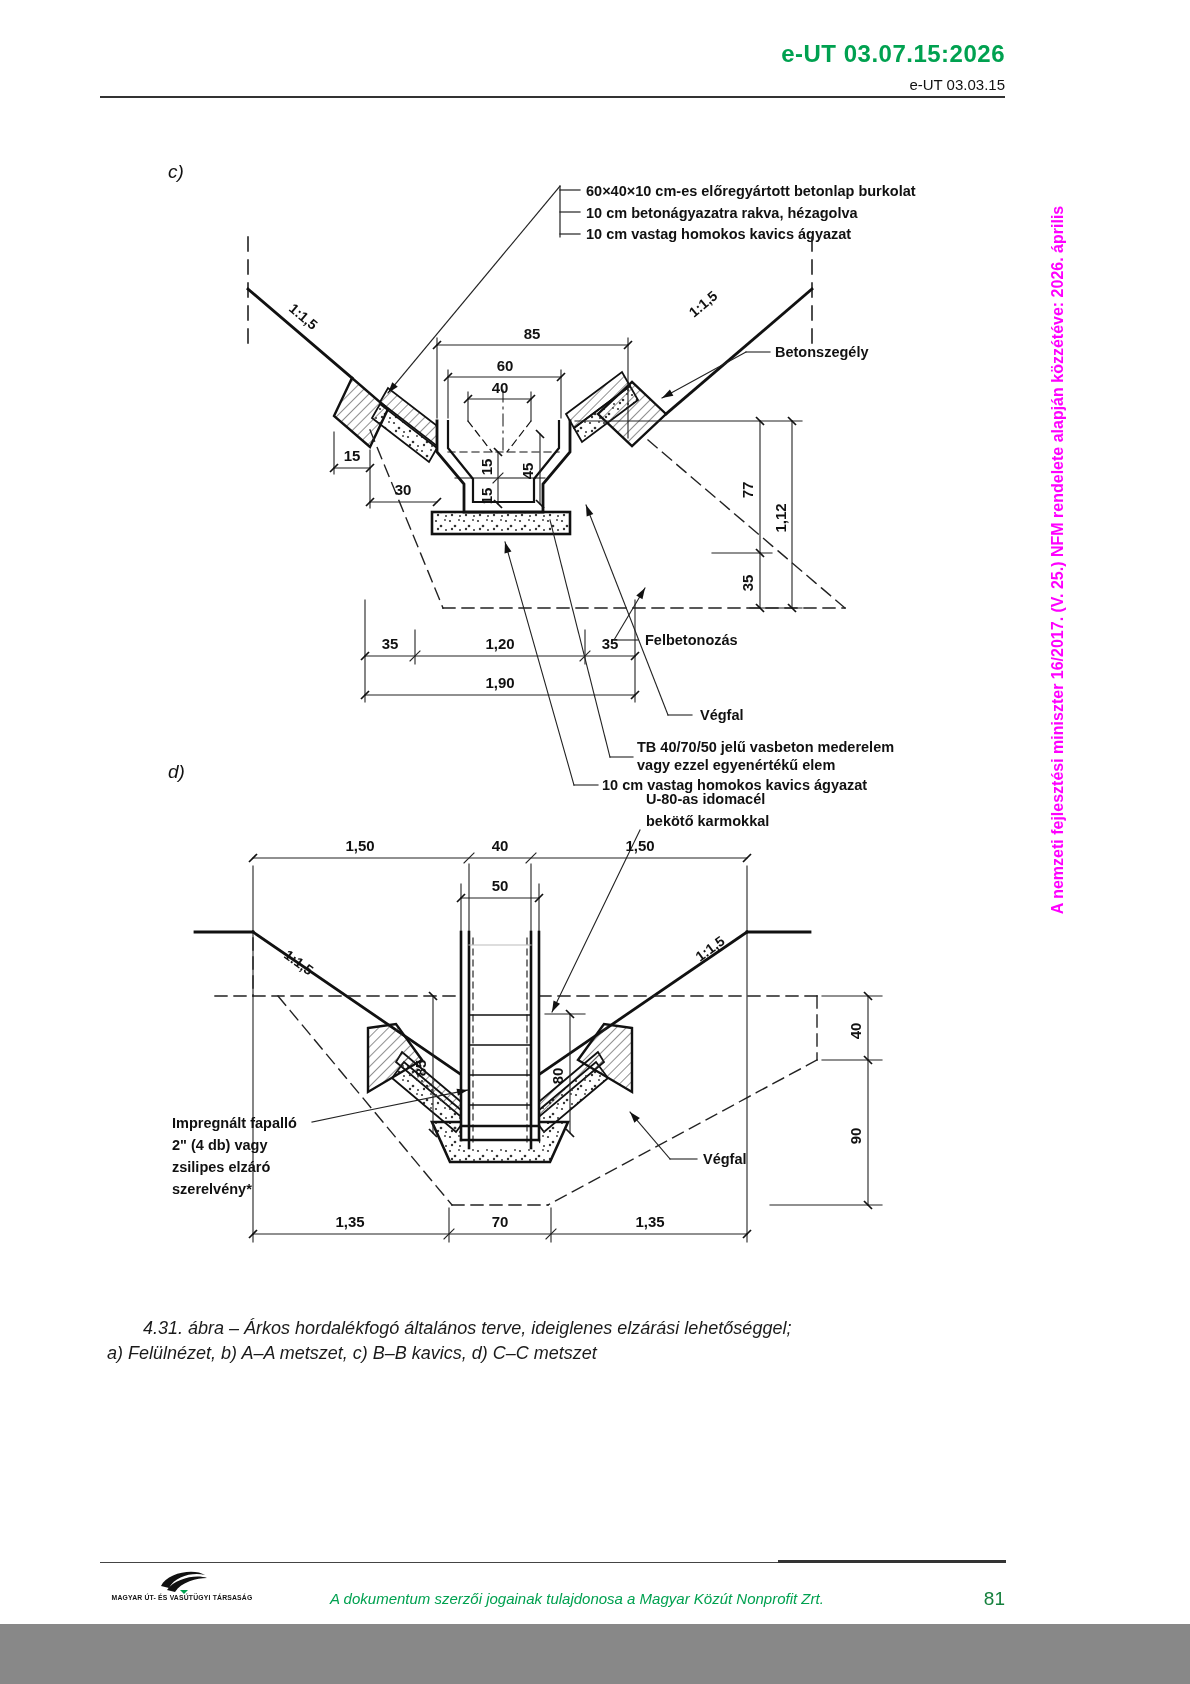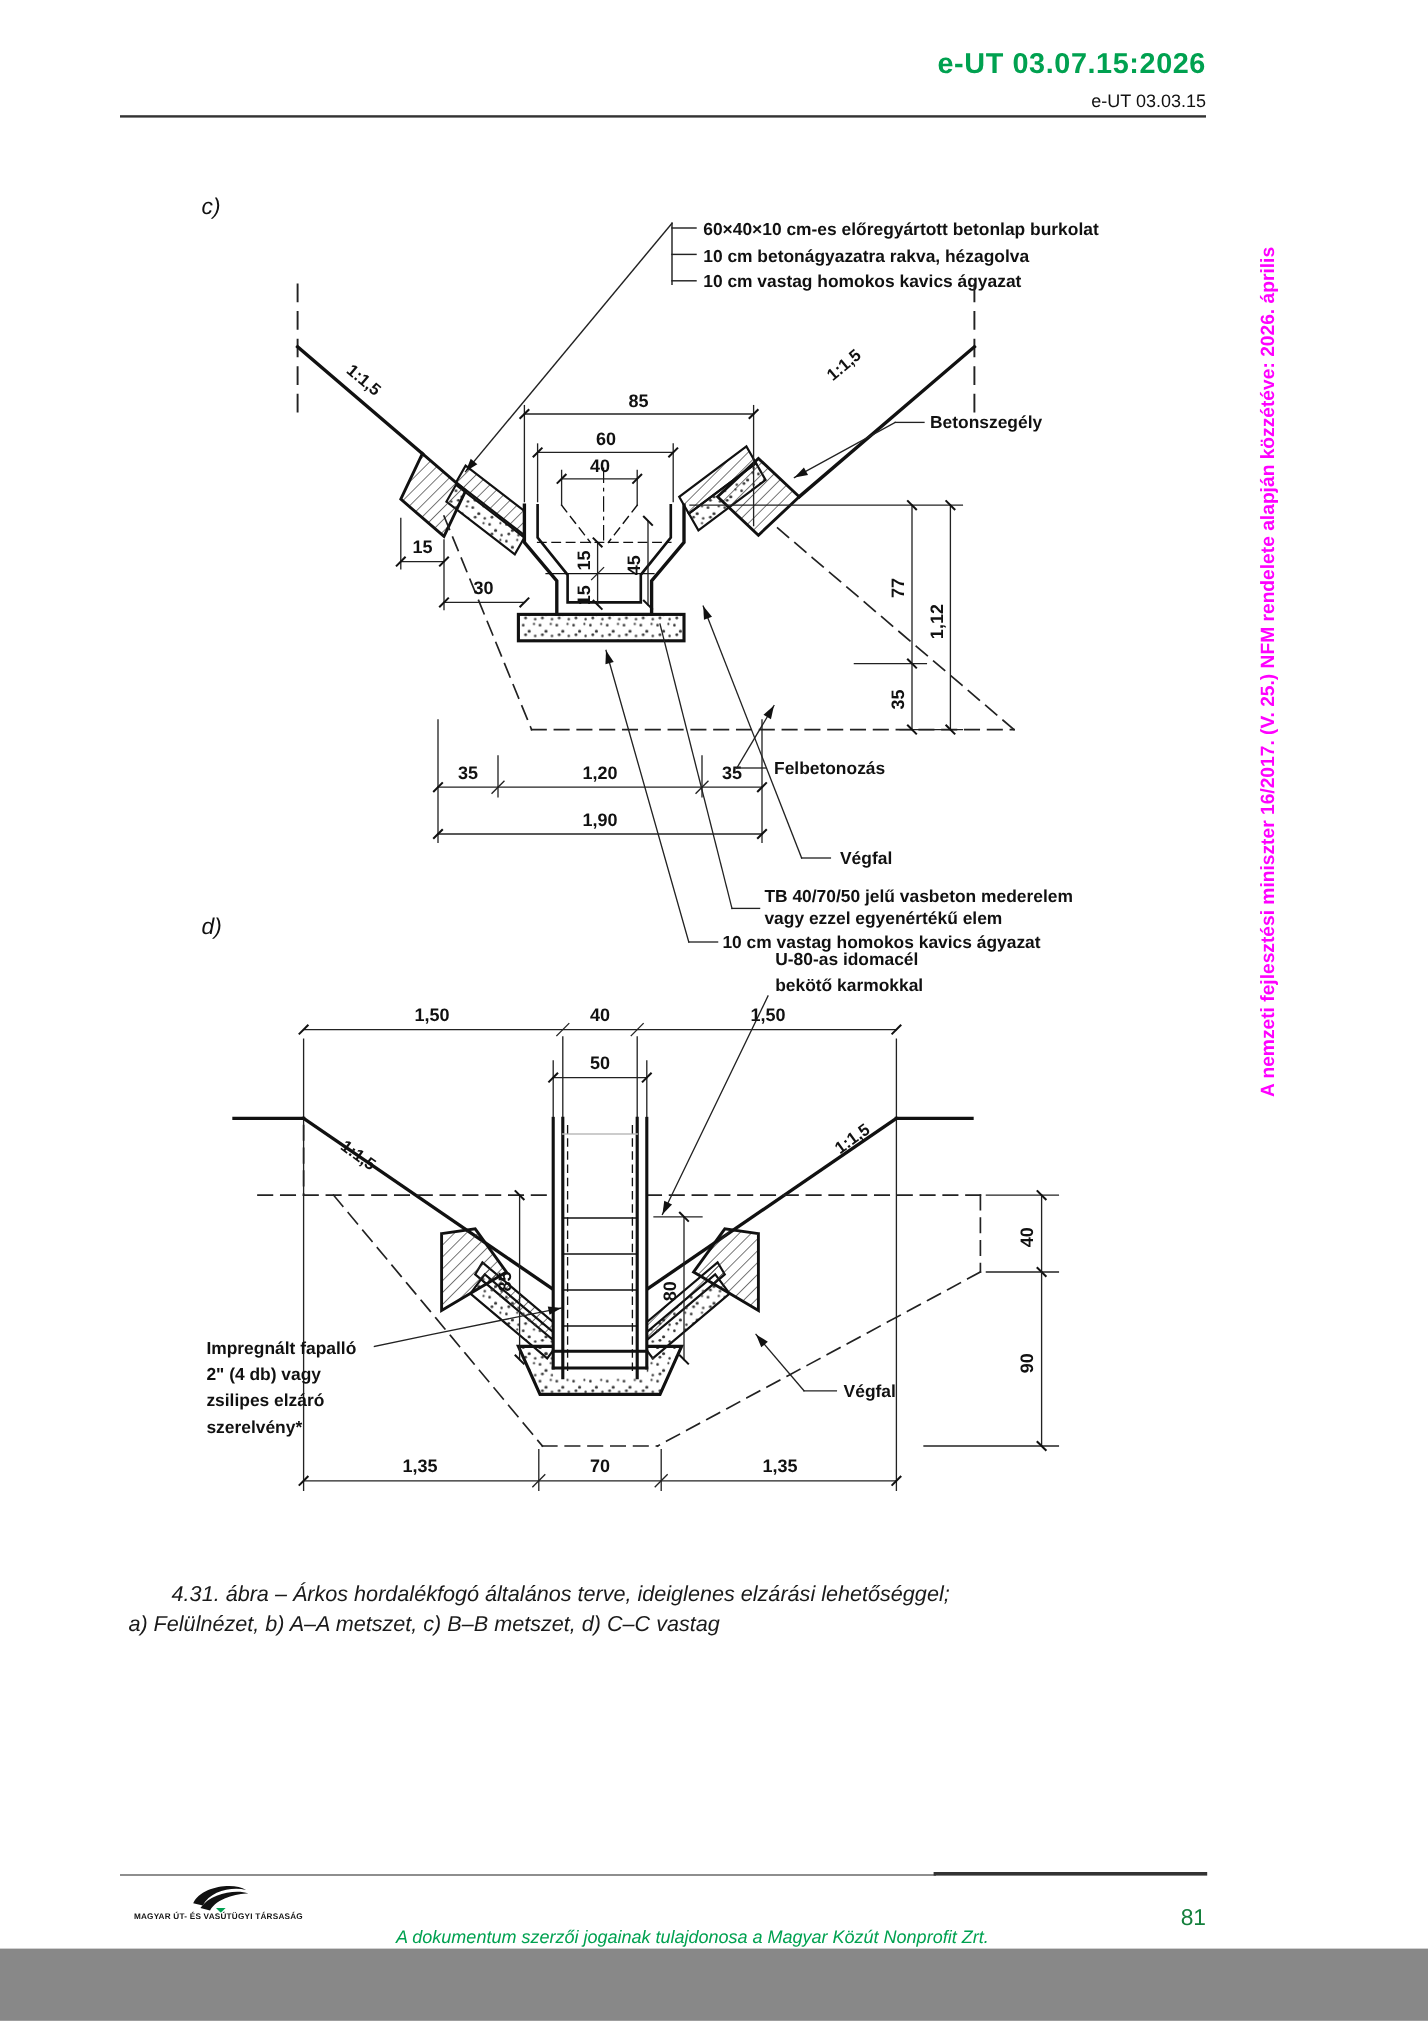--- a/index.html
+++ b/index.html
@@ -23,21 +23,21 @@
   
   .caption-line1{top:1318px;left:107px;font-size:18px;font-style:italic;margin-left:36px;}
   .caption-line2{top:1343px;left:107px;font-size:18px;font-style:italic;}
   .note-para{top:1382px;left:107px;width:900px;font-size:17.5px;font-style:italic;
      text-align:justify;line-height:1.55;}
   
   .footer-rule-thin{top:1562px;left:100px;width:680px;border-top:1.5px solid #444;}
   .footer-rule-thick{top:1560px;left:778px;width:228px;border-top:3.5px solid #333;}
   .footer-logo{top:1568px;left:102px;width:160px;text-align:center;}
   .footer-logo .org{font-size:6.8px;font-weight:bold;letter-spacing:.2px;color:#111;}
-  .copyright{top:1590px;left:330px;font-size:15px;font-style:italic;color:#00a150;margin-top:16px;}
+  .copyright{top:1590px;left:330px;font-size:15px;font-style:italic;color:#00a150;}
   .page-number{top:1588px;right:185px;font-size:19px;color:#15803d;}
 </style>
 </head>
 <body>
 
 <div class="page">
 
   <div class="abs doc-code-full">e-UT 03.07.15:2026</div>
   <div class="abs doc-code-short">e-UT 03.03.15</div>
   <div class="abs header-rule"></div>
@@ -330,21 +330,21 @@
 
       <g stroke="#222" stroke-width="1.1" fill="none">
         <line x1="670" y1="1159" x2="697" y2="1159"></line>
         <line x1="670" y1="1159" x2="630" y2="1112" marker-end="url(#arrowD)"></line>
       </g>
       <text class="callout" x="703" y="1164">Végfal</text>
     </g>
   </svg>
 
   <div class="abs caption-line1">4.31. ábra – Árkos hordalékfogó általános terve, ideiglenes elzárási lehetőséggel;</div>
-  <div class="abs caption-line2">a) Felülnézet, b) A–A metszet, c) B–B metszet, d) C–C vastag</div>
+  <div class="abs caption-line2">a) Felülnézet, b) A–A metszet, c) B–B kavics, d) C–C metszet</div>
 
   <div class="abs footer-rule-thin"></div>
   <div class="abs footer-rule-thick"></div>
   <div class="abs footer-logo">
     <svg width="70" height="26" viewBox="0 0 70 26" style="display:block;margin:0 auto;">
       <path d="M14,18 C20,4 48,0 58,7 C46,4 28,8 22,20 Z" fill="#111"></path>
       <path d="M20,22 C28,10 50,6 60,10 C50,10 34,14 28,24 Z" fill="#111"></path>
       <polygon points="33,22 41,22 37,26" fill="#00a150"></polygon>
     </svg>
     <div class="org">MAGYAR ÚT- ÉS VASÚTÜGYI TÁRSASÁG</div>

